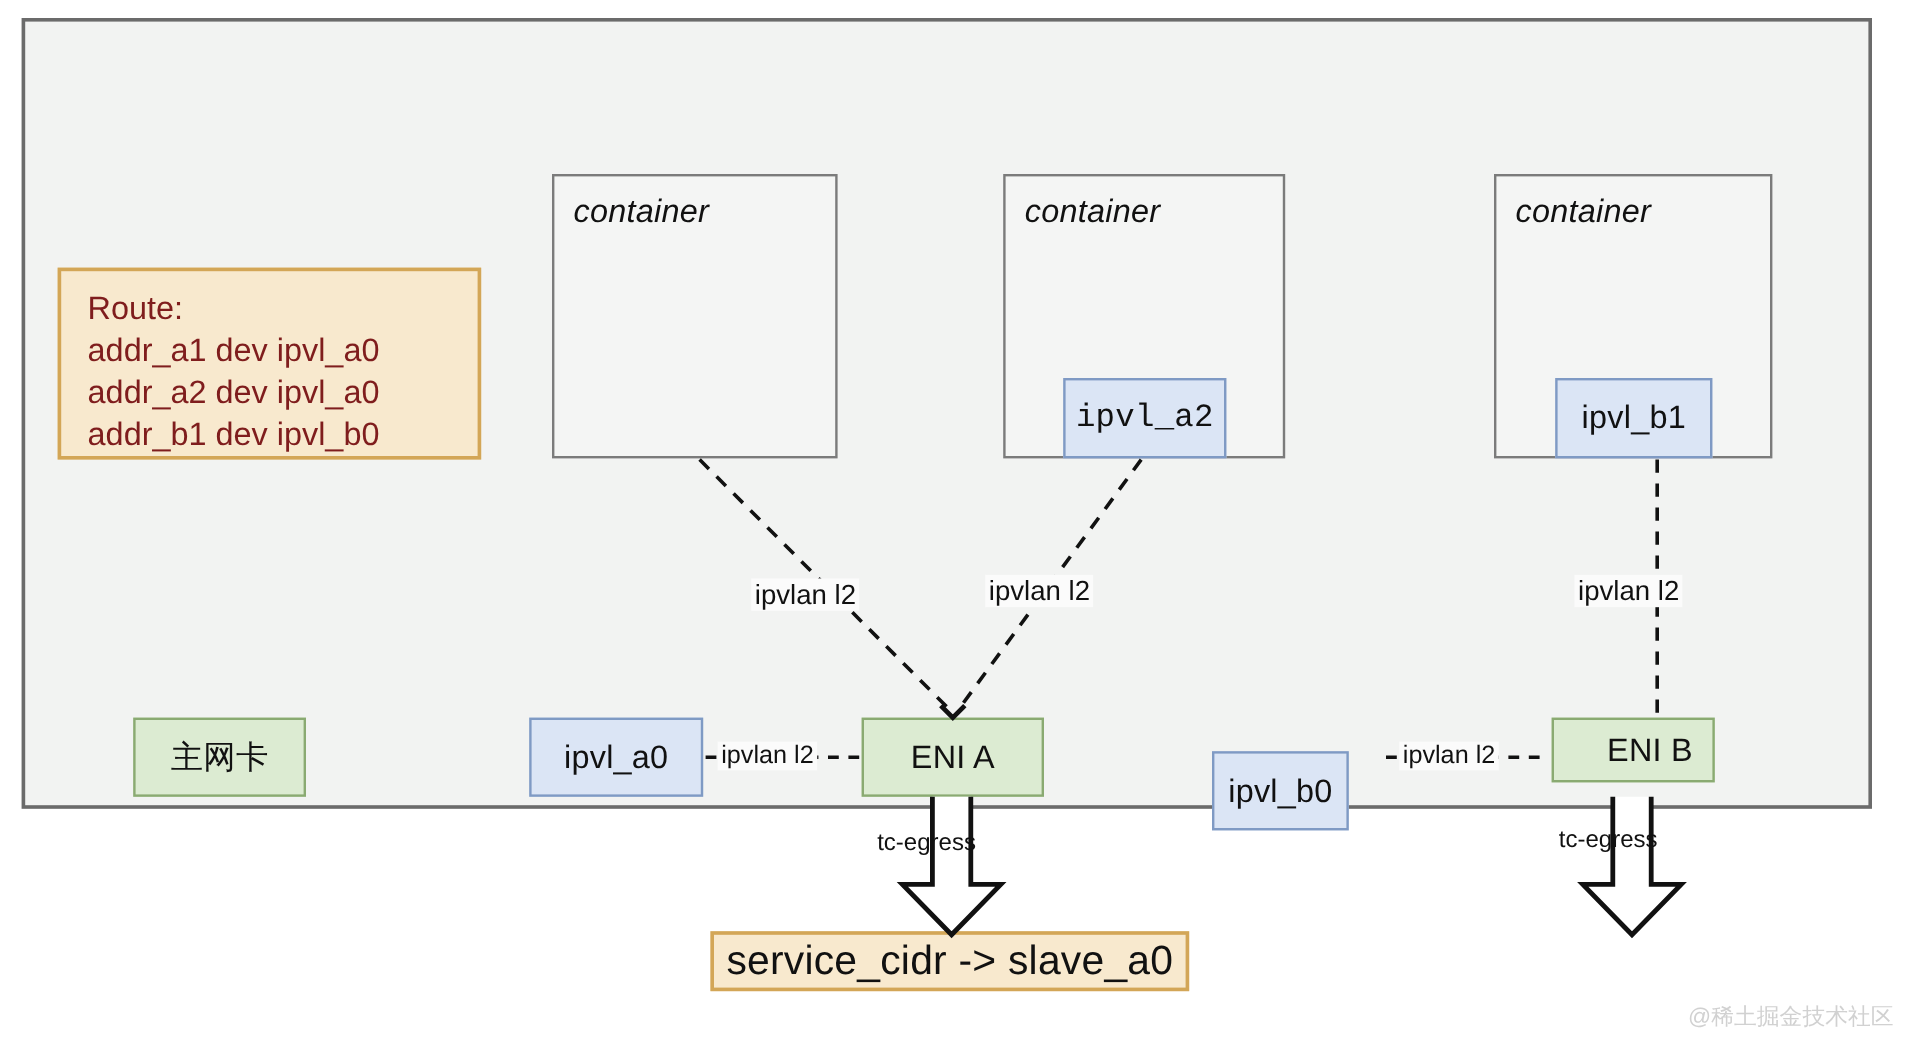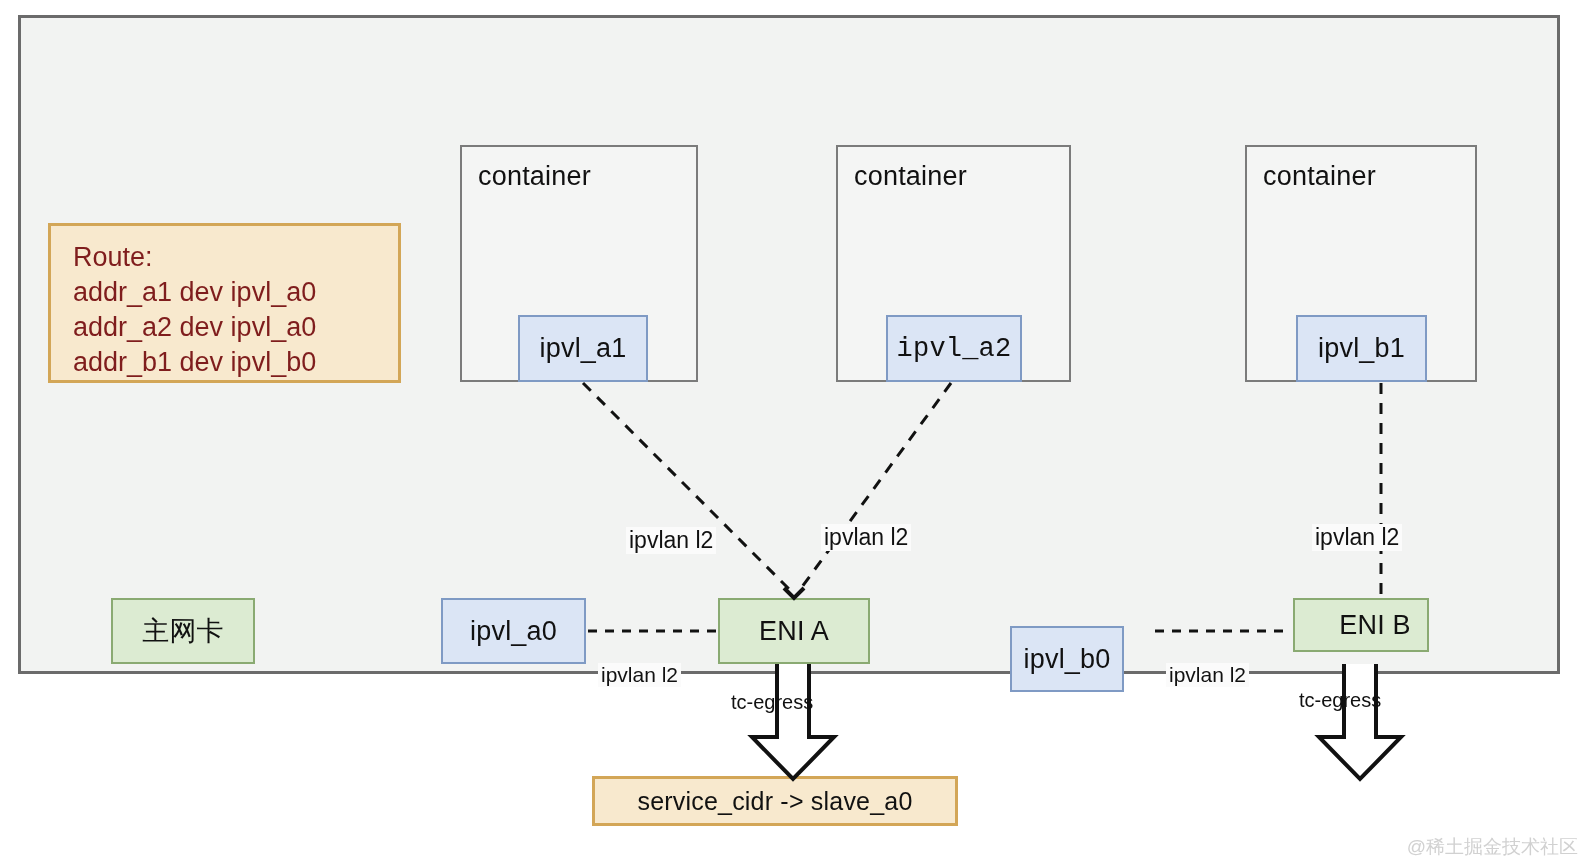--- a/index.html
+++ b/index.html
@@ -43,20 +43,21 @@
     border: 2px solid #7b7b7b;
     align-items: flex-start;
     justify-content: flex-start;
   }
   .container-label {
     position: absolute;
     left: 16px;
     top: 14px;
     font-size: 27px;
     color: #111111;
+    font-style: italic;
   }
   .blue-box {
     background: #dbe5f5;
     border: 2px solid #7f9ac4;
   }
   .green-box {
     background: #dcebd2;
     border: 2px solid #8aaa72;
   }
   .tan-box {
@@ -75,21 +76,20 @@
     white-space: pre;
   }
   
   .edge-label {
     position: absolute;
     font-size: 21px;
     color: #111111;
     background: #fbfbfb;
     padding: 0 3px;
     white-space: nowrap;
-    margin-top: 45px;
   }
   .plain-label {
     position: absolute;
     font-size: 20px;
     color: #111111;
     white-space: nowrap;
     background: transparent;
   }
   svg.overlay {
     position: absolute;
@@ -117,21 +117,20 @@
   <div id="host-panel"></div>
 
   <div class="route-box" style="left:48px; top:223px; width:353px; height:160px;">Route:
 addr_a1 dev ipvl_a0
 addr_a2 dev ipvl_a0
 addr_b1 dev ipvl_b0</div>
 
   <div class="box container-box" style="left:460px; top:145px; width:238px; height:237px;">
     <span class="container-label">container</span>
   </div>
-  <div class="box blue-box" style="left:518px; top:315px; width:130px; height:67px;">ipvl_a1</div>
 
   <div class="box container-box" style="left:836px; top:145px; width:235px; height:237px;">
     <span class="container-label">container</span>
   </div>
   <div class="box blue-box" style="left:886px; top:315px; width:136px; height:67px;font-family:Liberation Mono, monospace;">ipvl_a2</div>
 
   <div class="box container-box" style="left:1245px; top:145px; width:232px; height:237px;">
     <span class="container-label">container</span>
   </div>
   <div class="box blue-box" style="left:1296px; top:315px; width:131px; height:67px;">ipvl_b1</div>
@@ -139,21 +138,21 @@
   <div class="box green-box" style="left:111px; top:598px; width:144px; height:66px;">主网卡</div>
 
   <div class="box blue-box" style="left:441px; top:598px; width:145px; height:66px;">ipvl_a0</div>
 
   <div class="box green-box" style="left:718px; top:598px; width:152px; height:66px;">ENI A</div>
 
   <div class="box blue-box" style="left:1010px; top:598px; width:114px; height:66px;margin-top:28px;">ipvl_b0</div>
 
   <div class="box green-box" style="left:1293px; top:598px; width:136px; height:54px;padding-left:28px;">ENI B</div>
 
-  <div class="box tan-box" style="left:592px; top:776px; width:366px; height:50px; font-size:25px;">service_cidr  -&gt;  slave_a0</div>
+  <div class="box tan-box" style="left:592px; top:776px; width:399px; height:50px; font-size:34px;">service_cidr  -&gt;  slave_a0</div>
 
 
   <svg class="overlay" viewBox="0 0 1592 866" xmlns="http://www.w3.org/2000/svg">
 
     <line x1="583" y1="383" x2="791" y2="591" stroke="#111111" stroke-width="3" stroke-dasharray="11 9"></line>
 
     <line x1="951" y1="383" x2="799" y2="591" stroke="#111111" stroke-width="3" stroke-dasharray="11 9"></line>
 
     <path d="M 784 588 L 794 598 L 804 588" fill="none" stroke="#111111" stroke-width="4"></path>
 

